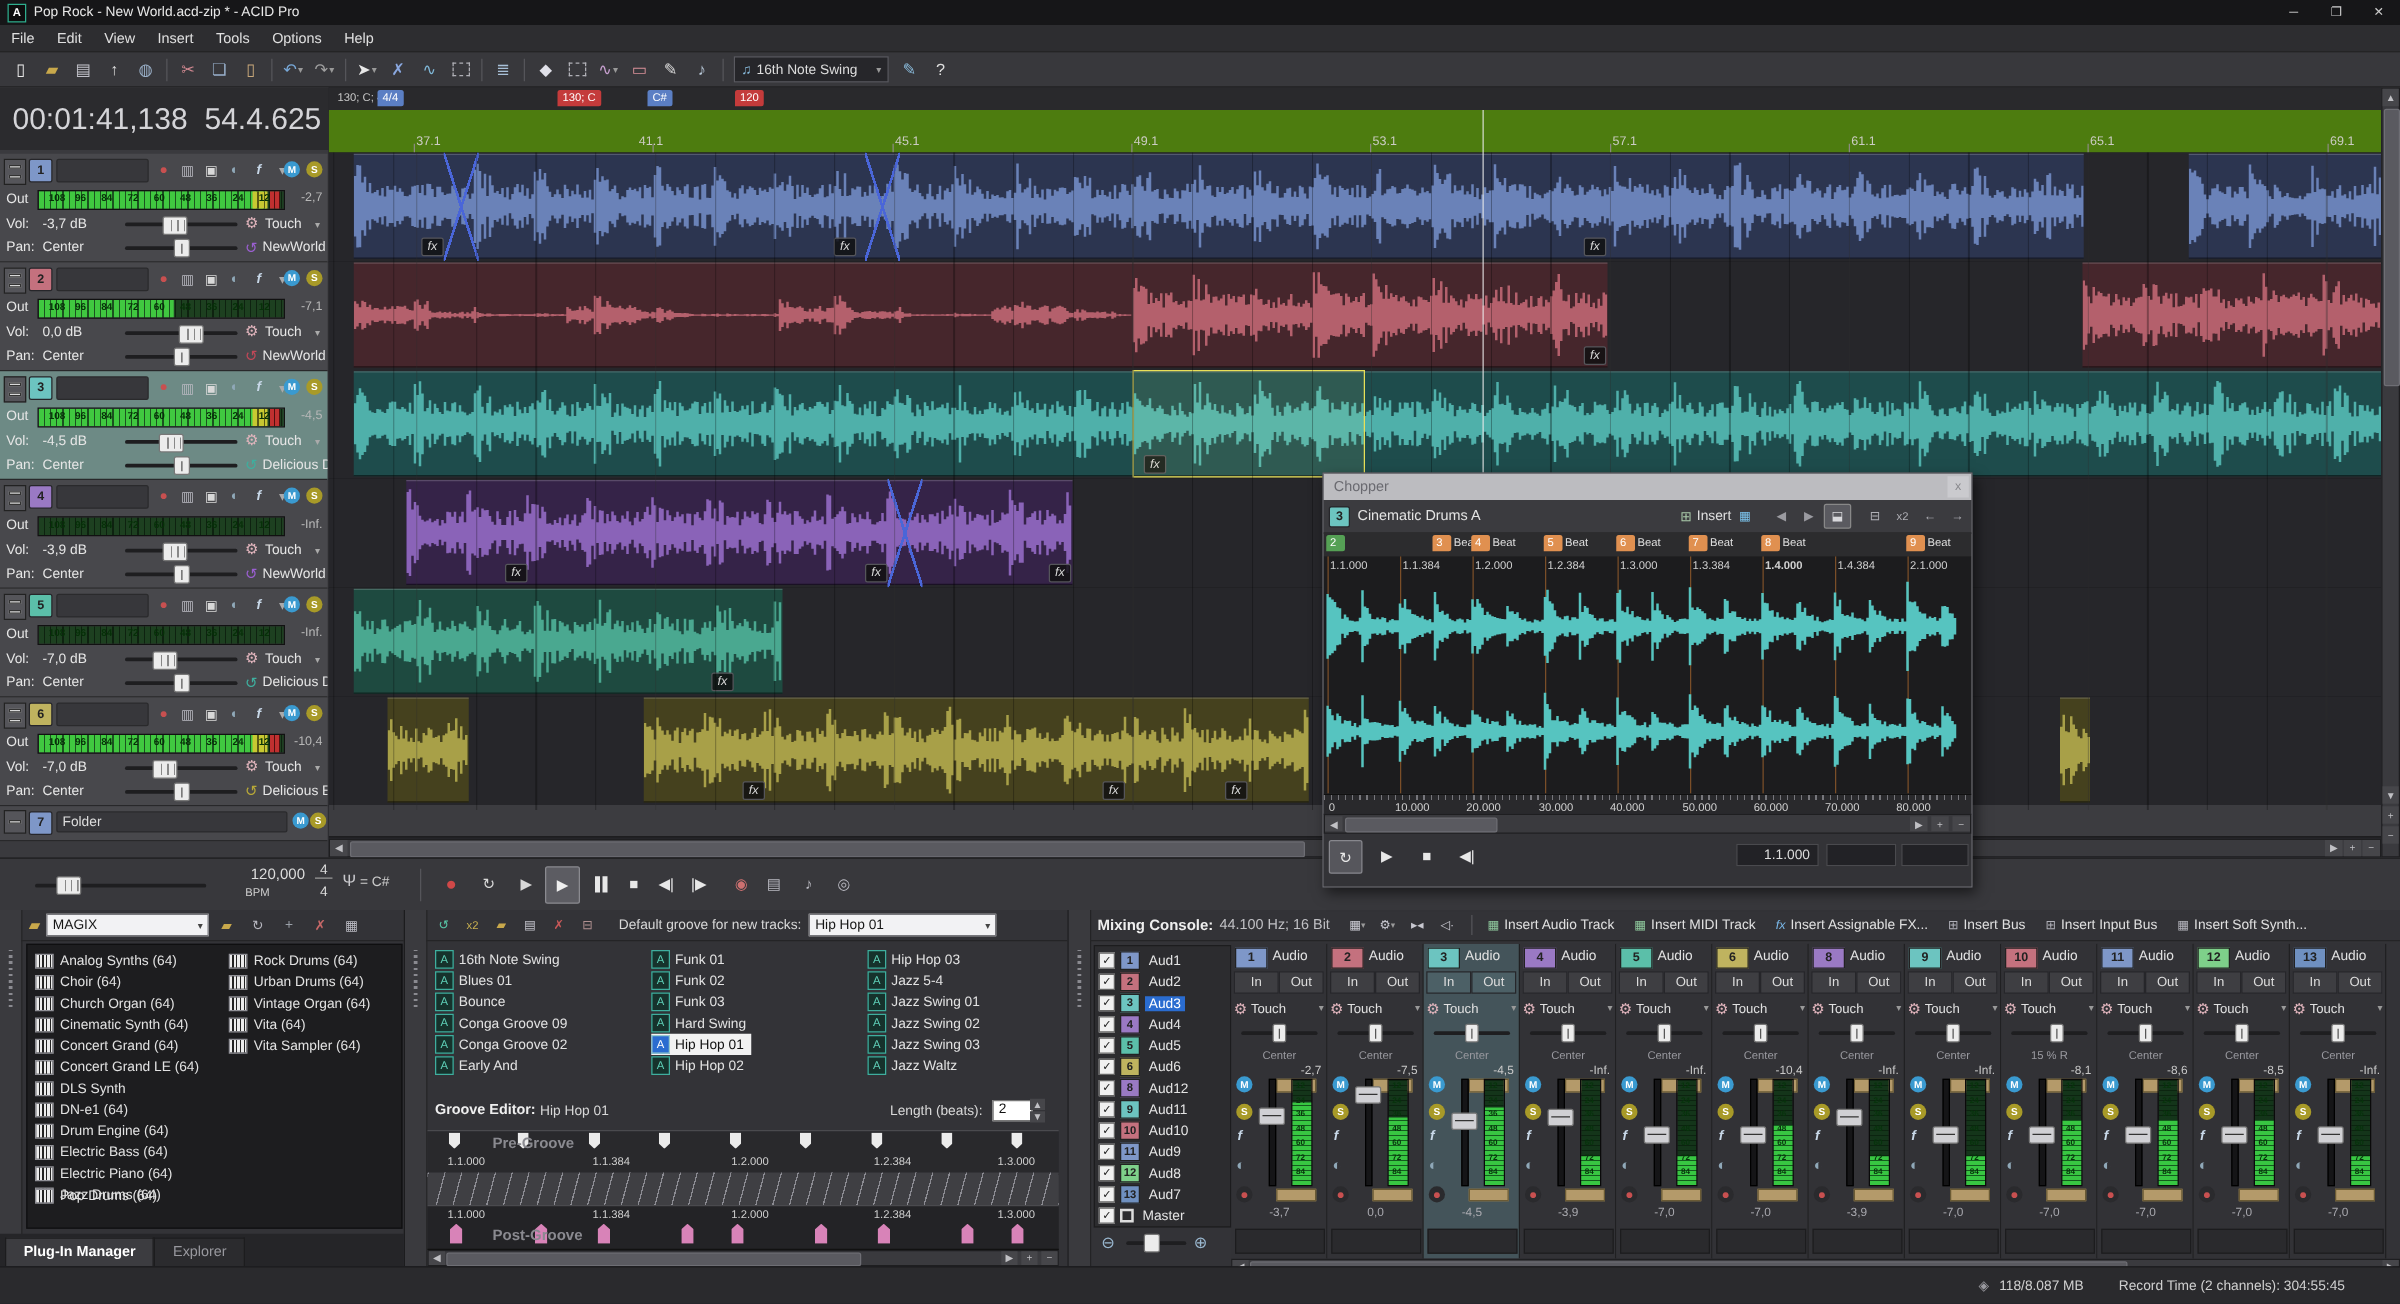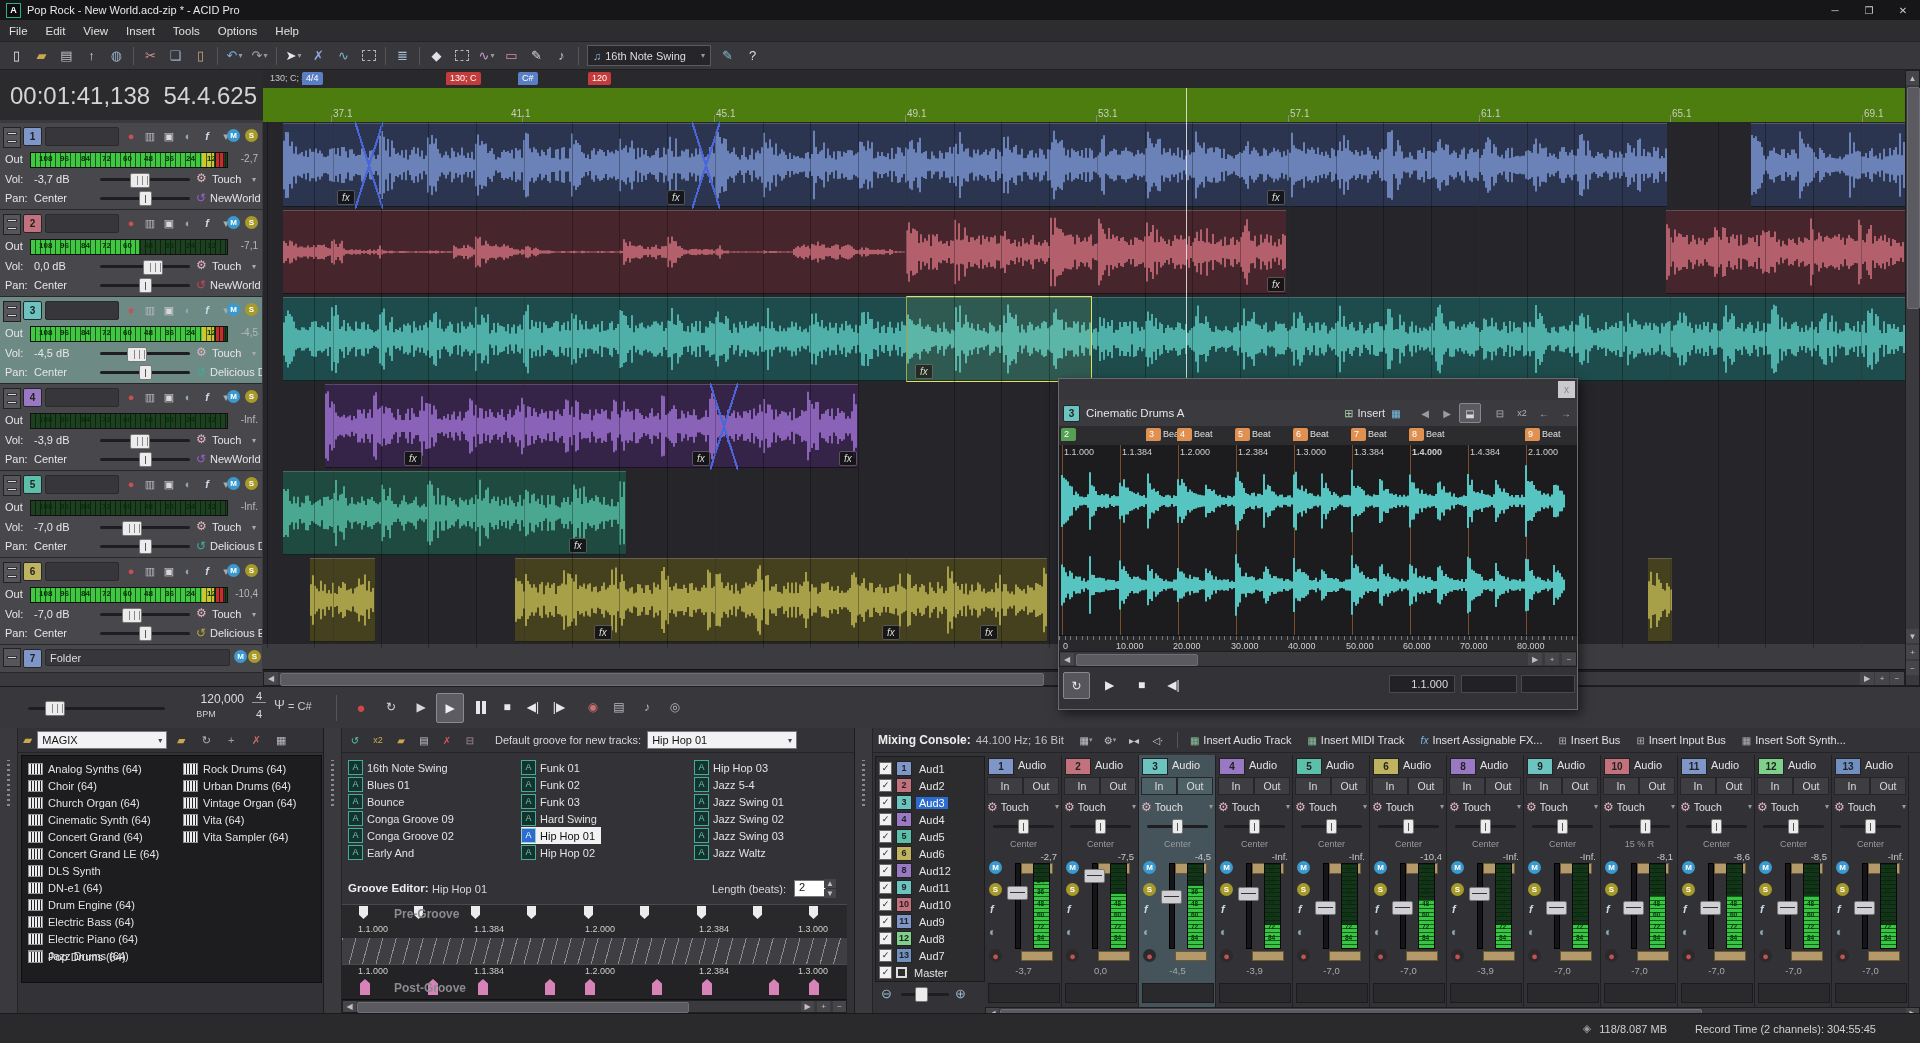--- a/index.html
+++ b/index.html
@@ -687,20 +687,23 @@
   <div class="sb" style="left: 0px; top: 601px; width: 1642px; height: 15px;">
         <div class="sbbtn" style="left: 0px; top: 0px; width: 14px; height: 13px;">◀</div>
         <div class="sbthumb" style="left: 16px; top: 1px; width: 762px; height: 11px;"></div>
         <div class="sbbtn" style="right: 30px; top: 0px; width: 14px; height: 13px;">▶</div>
         <div class="sbbtn" style="right: 15px; top: 0px; width: 14px; height: 13px;">+</div>
         <div class="sbbtn" style="right: 0px; top: 0px; width: 14px; height: 13px;">−</div>
       </div>
     </div>
 
   <div id="chopper">
+    <div id="chtitle">
+      <span>Chopper</span>
+    </div>
     <div id="chclose">x</div>
     <div id="chtools">
         <div class="chip" style="width: 15px; height: 15px; margin-left: 4px; background: rgb(108, 196, 192);">3</div>
         <div style="margin-left: 6px; font-size: 11.5px; color: rgb(228, 228, 228);">Cinematic Drums A</div>
         <div style="margin-left: auto; display: flex; align-items: center; gap: 4px; font-size: 11px; color: rgb(224, 224, 224);">
           <div style="color: rgb(168, 200, 168);">⊞</div>
           <div>Insert</div>
         </div>
         <div class="cbtn" style="margin-left: 1px; color: rgb(122, 192, 232);">▦</div>
         <div class="cbtn" style="margin-left: 8px; color: rgb(154, 154, 160);">◀</div>
@@ -902,20 +905,24 @@
           </div>
           <div class="plitem" style="left: 161px; top: 55px;">
             <span class="pico"></span>
             <span>Vita (64)</span>
           </div>
           <div class="plitem" style="left: 161px; top: 72px;">
             <span class="pico"></span>
             <span>Vita Sampler (64)</span>
           </div>
         </div>
+        <div class="tabbar">
+          <div class="tab on" style="margin-left: 4px;">Plug-In Manager</div>
+          <div class="tab">Explorer</div>
+        </div>
       </div>
     <div class="panel" id="gp" style="left:324px;width:530px">
         <div class="pgrip">
           <div class="x"></div>
           <div class="a"></div>
           <div class="dots"></div>
         </div>
         <div class="ptool">
           <div class="cbtn" style="margin-left: 4px; color: rgb(88, 200, 168);">↺</div>
           <div class="cbtn" style="margin-left: 2px; color: rgb(200, 176, 80); font-size: 9px;">x2</div>

